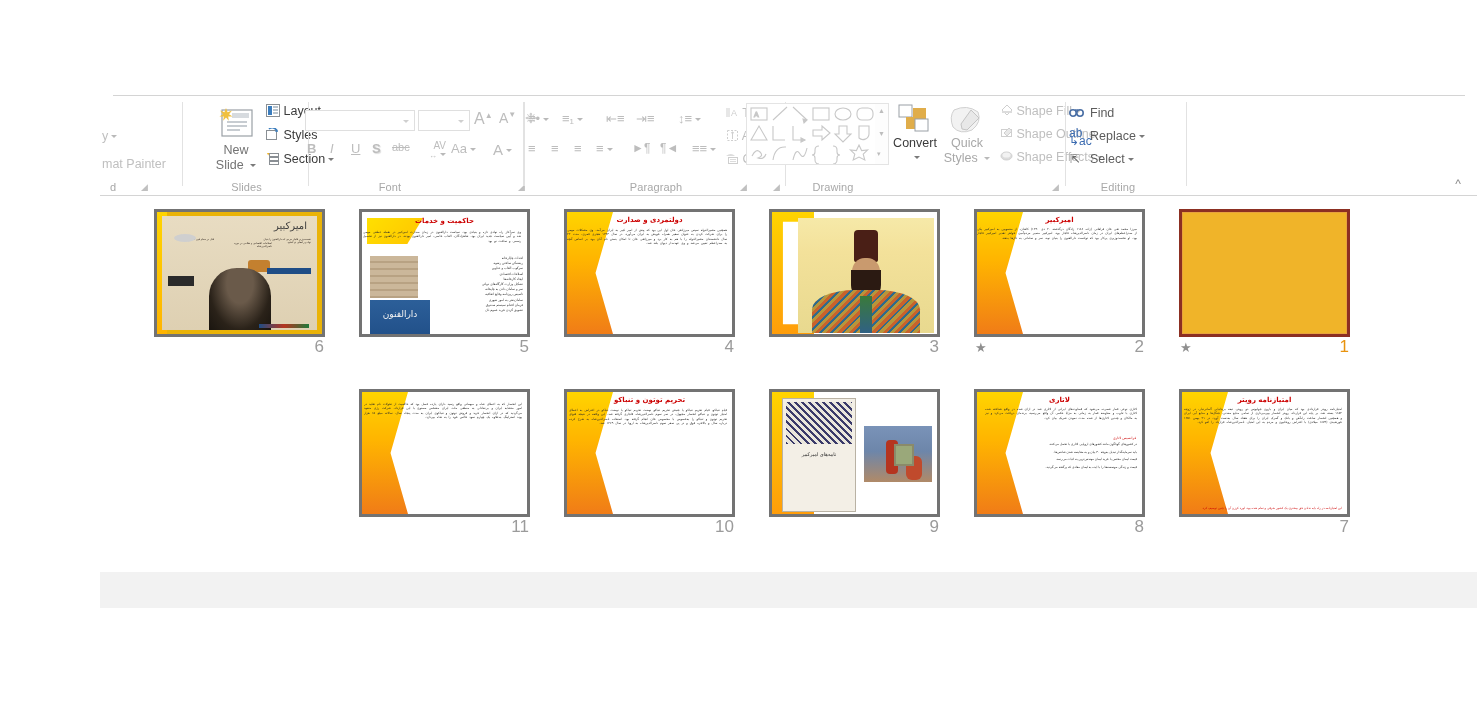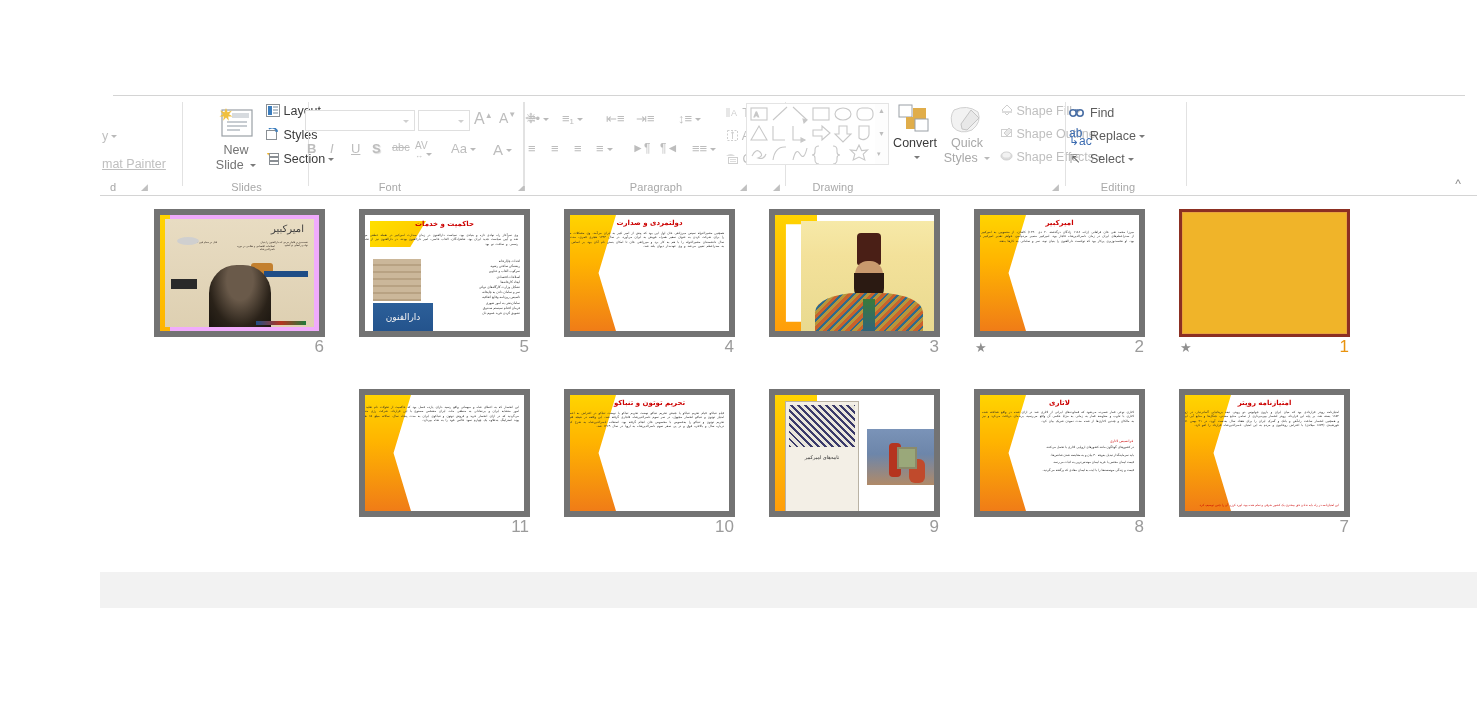--- a/index.html
+++ b/index.html
@@ -42,21 +42,21 @@
 
   .btn-ico{display:inline-block;vertical-align:middle;}
   .caret{display:inline-block;width:0;height:0;vertical-align:middle;
     border-left:3px solid transparent;border-right:3px solid transparent;
     border-top:3.5px solid #b9b9b9;margin-left:3px;margin-bottom:1px;}
   .caret.dk{border-top-color:#7a7a7a;}
 
   
   #g-clip{left:0;width:83px;}
   #clip-style{position:absolute;left:2px;top:33px;}
-  #clip-fp{position:absolute;left:2px;top:61px;text-decoration:underline;}
+  #clip-fp{position:absolute;left:2px;top:61px;}
   #clip-lbl{position:absolute;left:-2px;bottom:2px;width:30px;text-align:center;
     font-size:11px;color:#a8a8a8;}
 
   
   #g-slides{left:84px;width:125px;}
   #newslide-ico{
     position:absolute;left:28px;top:8px;width:48px;height:38px;
   }
   #newslide-txt{position:absolute;left:12px;top:47px;width:80px;text-align:center;
     font-size:12.5px;color:#737373;line-height:15px;}
@@ -94,22 +94,22 @@
     position:absolute;left:100px;top:196px;width:1377px;height:412px;
     background:#ffffff;
   }
   #sorter-bottom{
     position:absolute;left:100px;top:572px;width:1377px;height:36px;background:#f2f2f2;
   }
   .thumb-wrap{position:absolute;}
   .thumb{
     position:absolute;left:0;top:0;
     width:171px;height:128px;
-    border:6px solid #737373;
-    background:#f0abfc;
+    border:3px solid #737373;
+    background:#eab308;
     box-sizing:border-box;
     overflow:hidden;
   }
   .thumb.sel{
     border:3px solid #8c2f22;
     padding:2px;
     background:#e8a33d;
   }
   .thumb.sel .slide-inner{outline:1px solid #f0b429;}
   .slide-inner{position:absolute;left:0;top:0;right:0;bottom:0;overflow:hidden;}
@@ -296,21 +296,21 @@
       <span class="cbcaret"></span>
     </div>
     <div style="position:absolute;left:164px;top:14px;font-size:16px;color:#bdbdbd;">A<sup style="font-size:8px;">▲</sup></div>
     <div style="position:absolute;left:189px;top:14px;font-size:14px;color:#bdbdbd;">A<sup style="font-size:8px;">▼</sup></div>
     <div style="position:absolute;left:215px;top:14px;font-size:14px;color:#cfcfcf;">❉</div>
     <div class="frow2" style="left:-3px;font-weight:bold;"><span>B</span></div>
     <div class="frow2" style="left:20px;font-style:italic;"><span>I</span></div>
     <div class="frow2" style="left:41px;text-decoration:underline;"><span>U</span></div>
     <div class="frow2" style="left:62px;font-weight:bold;text-shadow:1px 1px 1px #ddd;"><span>S</span></div>
     <div class="frow2" style="left:82px;font-size:11px;text-decoration:line-through;"><span>abc</span></div>
-    <div class="frow2" style="left:105px;font-size:10px;line-height:9px;text-align:left;">
+    <div class="frow2" style="left:119px;font-size:10px;line-height:9px;text-align:right;">
       <span>AV</span><br><span style="font-size:8px;">↔</span><span class="caret"></span>
     </div>
     <div class="frow2" style="left:141px;"><span>Aa</span><span class="caret"></span></div>
     <div class="frow2" style="left:183px;font-size:15px;"><span>A</span><span class="caret"></span></div>
     <div class="glabel" style="left:-5px;width:170px;">Font</div>
     <div class="dlauncher" style="left:208px;">◢</div>
     <div class="rgroup-sep" style="left:214px;"></div>
   </div>
 
   <div class="rgroup" id="g-para">

